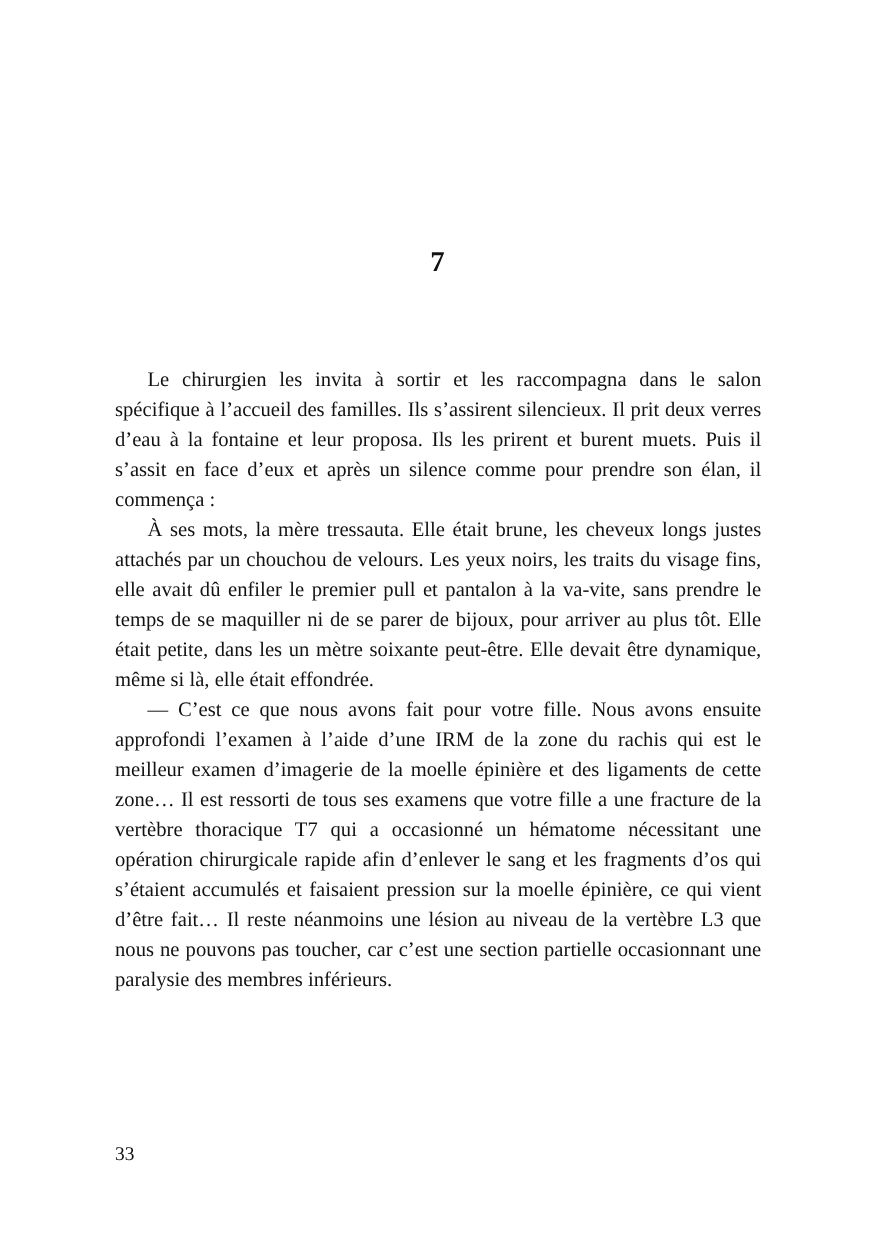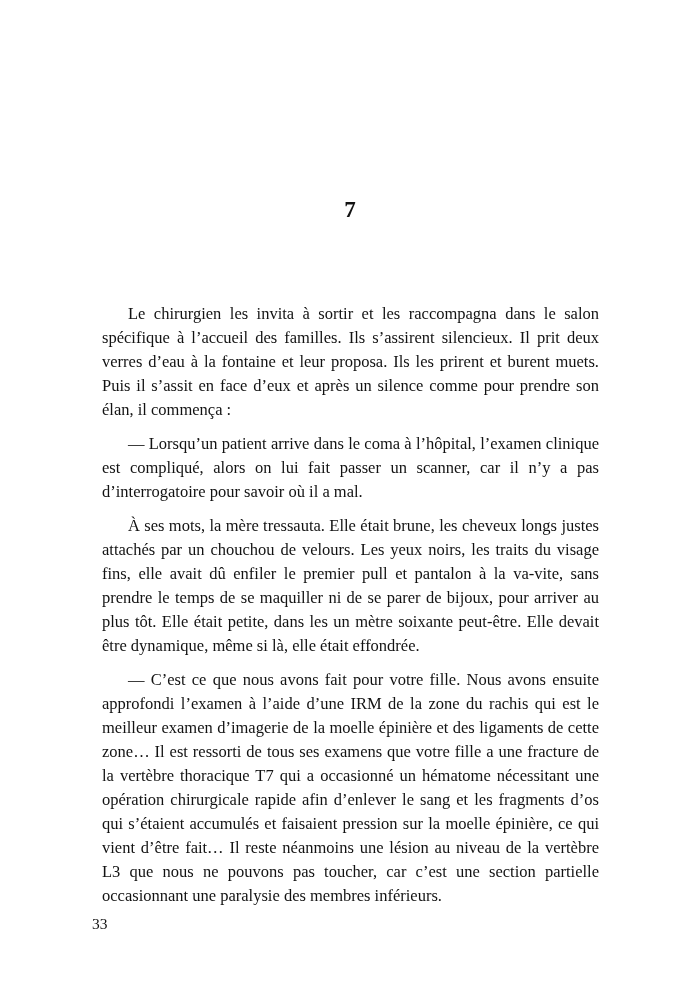--- a/index.html
+++ b/index.html
@@ -34,39 +34,38 @@
     position: absolute;
     top: 292px;
     left: 92px;
     width: 517px;
     font-size: 16.5px;
     line-height: 24px;
     text-align: justify;
     text-justify: inter-word;
   }
   .body-text p {
-    margin: 10px;
+    margin: 0;
     padding: 0;
     text-indent: 26px;
   }
   .page-number {
     position: absolute;
     top: 912px;
     left: 92px;
     font-size: 15.5px;
     line-height: 24px;
   }
 </style>
 </head>
 <body>
 
 <div class="page">
   <div class="chapter-number">7</div>
 
   <div class="body-text">
       <p>Le chirurgien les invita à sortir et les raccompagna dans le salon spécifique à l’accueil des familles. Ils s’assirent silencieux. Il prit deux verres d’eau à la fontaine et leur proposa. Ils les prirent et burent muets. Puis il s’assit en face d’eux et après un silence comme pour prendre son élan, il commença :</p>
-      <p>— Lorsqu’un patient arrive dans le coma à l’hôpital, l’examen clinique est compliqué, alors on lui fait passer un scanner, car il n’y a pas d’interrogatoire pour savoir où il a mal.</p>
       <p>À ses mots, la mère tressauta. Elle était brune, les cheveux longs justes attachés par un chouchou de velours. Les yeux noirs, les traits du visage fins, elle avait dû enfiler le premier pull et pantalon à la va-vite, sans prendre le temps de se maquiller ni de se parer de bijoux, pour arriver au plus tôt. Elle était petite, dans les un mètre soixante peut-être. Elle devait être dynamique, même si là, elle était effondrée.</p>
       <p>— C’est ce que nous avons fait pour votre fille. Nous avons ensuite approfondi l’examen à l’aide d’une IRM de la zone du rachis qui est le meilleur examen d’imagerie de la moelle épinière et des ligaments de cette zone… Il est ressorti de tous ses examens que votre fille a une fracture de la vertèbre thoracique T7 qui a occasionné un hématome nécessitant une opération chirurgicale rapide afin d’enlever le sang et les fragments d’os qui s’étaient accumulés et faisaient pression sur la moelle épinière, ce qui vient d’être fait… Il reste néanmoins une lésion au niveau de la vertèbre L3 que nous ne pouvons pas toucher, car c’est une section partielle occasionnant une paralysie des membres inférieurs.</p>
     </div>
 
   <div class="page-number">33</div>
 </div>
 
 </body></html>

